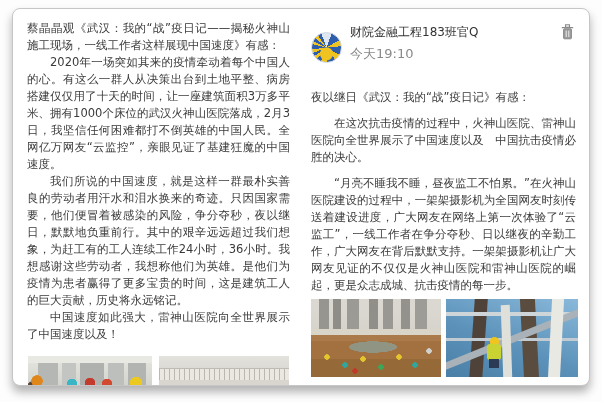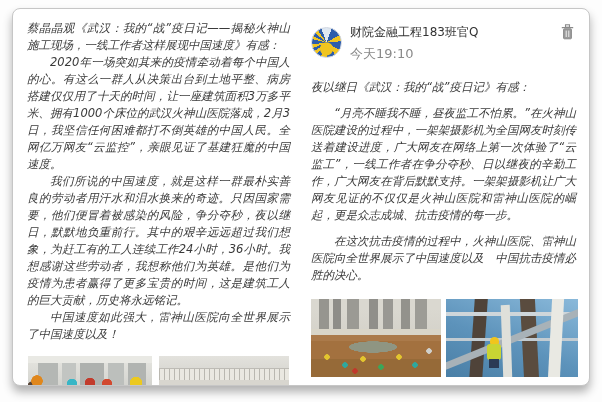--- a/index.html
+++ b/index.html
@@ -13,26 +13,26 @@
     position:absolute; left:12px; top:8px; width:578px; height:378px;
     background:#ffffff; border:1px solid #c6c6c6; border-radius:8px;
     box-shadow:0 6px 10px rgba(0,0,0,0.30);
     display:flex; overflow:hidden;
   }
   .page { width:50%; height:100%; position:relative; }
   .page-left  { padding:11px 11px 0 14px; }
   .page-right { padding:13px 13px 0 10px; }
 
   .essay { font-size:11.5px; line-height:17px; color:#3a3a3a; text-align:justify; }
-  .essay p { margin:0;font-style:italic; }
+  .essay p { margin:0; }
   .essay p.ind { text-indent:2em; }
   .page-right .essay p { margin-bottom:9px; }
 
   
-  .post-header { display:flex; align-items:center; margin-bottom:16px; position:relative; }
+  .post-header { display:flex; align-items:flex-end; margin-bottom:26px; position:relative; }
   .avatar {
     width:31px; height:31px; border-radius:50%; flex:0 0 31px;
     background:
       radial-gradient(circle at 50% 72%, #f0c420 0 6px, rgba(240,196,32,0) 7px),
       conic-gradient(from -90deg,
         #2d5dab 0 14deg, #f0c420 14deg 26deg, #2d5dab 26deg 40deg, #f0c420 40deg 54deg,
         #2d5dab 54deg 70deg, #dfe8f2 70deg 110deg, #2d5dab 110deg 150deg, #f0c420 150deg 175deg,
         #2d5dab 175deg 210deg, #f0c420 210deg 235deg, #2d5dab 235deg 270deg, #f0c420 270deg 292deg,
         #2d5dab 292deg 310deg, #f0c420 310deg 324deg, #2d5dab 324deg 338deg, #f0c420 338deg 352deg,
         #2d5dab 352deg 360deg);
@@ -144,22 +144,22 @@
           <rect x="4.5" y="0.8" width="4" height="2.4" fill="none" stroke="#8a8a8a" stroke-width="1.1"></rect>
           <line x1="0.8" y1="3.6" x2="12.2" y2="3.6" stroke="#8a8a8a" stroke-width="1.4"></line>
           <rect x="2.6" y="4.8" width="7.8" height="10" rx="0.8" fill="#9b9b9b" stroke="#8a8a8a" stroke-width="1"></rect>
           <line x1="5.2" y1="6.6" x2="5.2" y2="13" stroke="#efefef" stroke-width="1"></line>
           <line x1="7.8" y1="6.6" x2="7.8" y2="13" stroke="#efefef" stroke-width="1"></line>
         </svg>
       </div>
     </div>
     <div class="essay">
       <p>夜以继日《武汉：我的“战”疫日记》有感：</p>
+      <p class="ind">在这次抗击疫情的过程中，火神山医院、雷神山医院向全世界展示了中国速度以及　中国抗击疫情必胜的决心。</p>
       <p class="ind">“月亮不睡我不睡，昼夜监工不怕累。”在火神山医院建设的过程中，一架架摄影机为全国网友时刻传送着建设进度，广大网友在网络上第一次体验了“云监工”，一线工作者在争分夺秒、日以继夜的辛勤工作，广大网友在背后默默支持。一架架摄影机让广大网友见证的不仅仅是火神山医院和雷神山医院的崛起，更是众志成城、抗击疫情的每一步。</p>
-      <p class="ind">在这次抗击疫情的过程中，火神山医院、雷神山医院向全世界展示了中国速度以及　中国抗击疫情必胜的决心。</p>
     </div>
     <div class="photos-right">
       <div class="photo photo-r1"></div>
       <div class="photo photo-r2">
         <div class="beam beam-dark1"></div>
         <div class="beam beam-dark2"></div>
         <div class="beam rail-1"></div>
         <div class="beam rail-2"></div>
         <div class="beam beam-diag"></div>
         <div class="beam panel-white1"></div>

